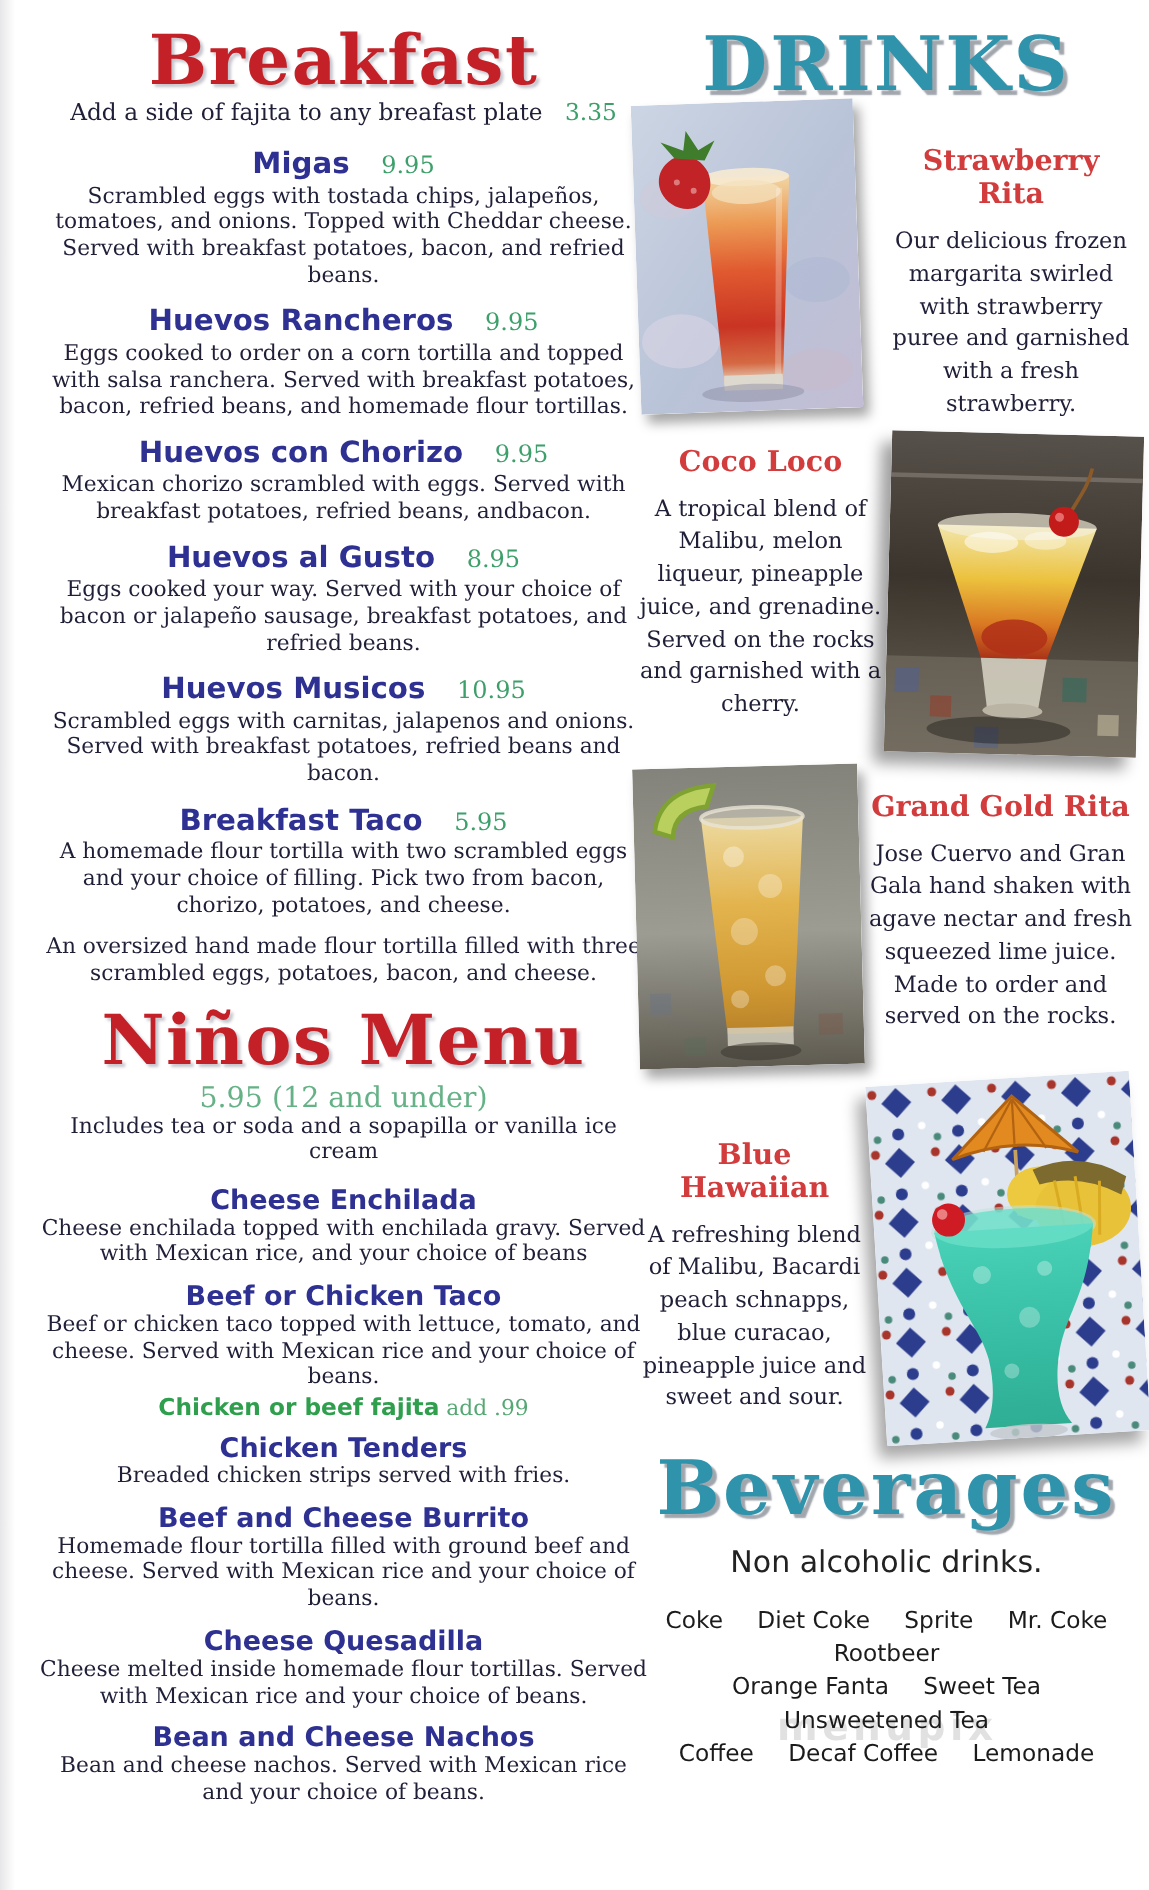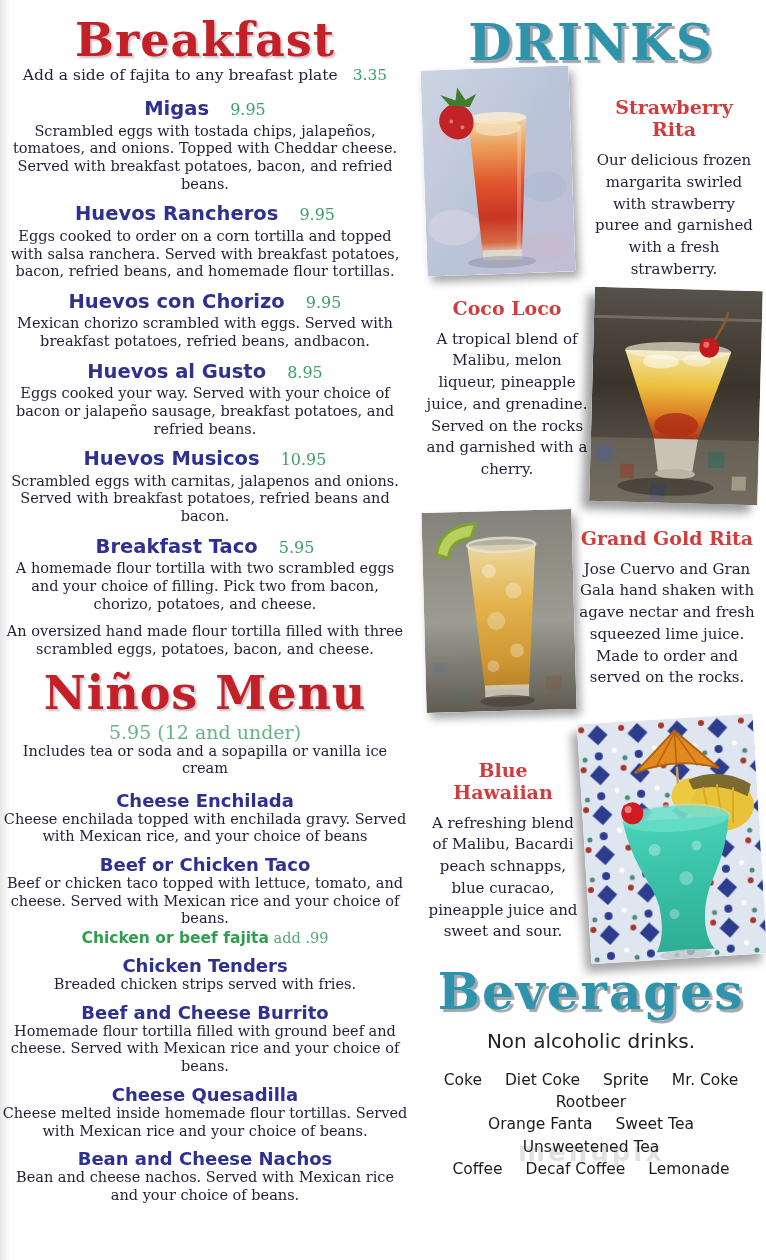--- a/index.html
+++ b/index.html
@@ -2,21 +2,21 @@
 <html><head>
 <meta charset="utf-8">
 <style>
   html,body{margin:0;padding:0;background:#ffffff;}
   .page{position:relative;width:766px;height:1260px;background:#ffffff;overflow:hidden;
         font-family:"DejaVu Serif", serif;color:#201f38;}
   .edge-shade{position:absolute;left:0;top:0;width:10px;height:1260px;
         background:linear-gradient(to right, rgba(120,120,130,0.18), rgba(255,255,255,0));}
 
   
-  .col-left{position:absolute;left:0;top:16px;width:410px;text-align:center;}
+  .col-left{position:absolute;left:24px;top:16px;width:410px;text-align:center;}
   .big-red-title{font-family:"DejaVu Serif", serif;font-weight:bold;color:#c32127;
         font-size:46px;line-height:1.05;letter-spacing:1px;
         text-shadow:2px 2px 2px rgba(140,140,155,0.5);}
   .subtitle-line{font-size:15.5px;margin-top:2px;margin-bottom:14px;}
   .price{color:#3d9f6a;font-size:15.5px;}
   .price-lg{color:#3d9f6a;font-size:16px;margin-top:22px;}
   .menu-item{margin-bottom:10px;}
   .item-head{line-height:1.15;margin-bottom:2px;}
   .item-name{font-family:"DejaVu Sans", sans-serif;font-weight:bold;font-size:19.5px;color:#2e3192;}
   .item-head .price-lg{margin-left:16px;}

